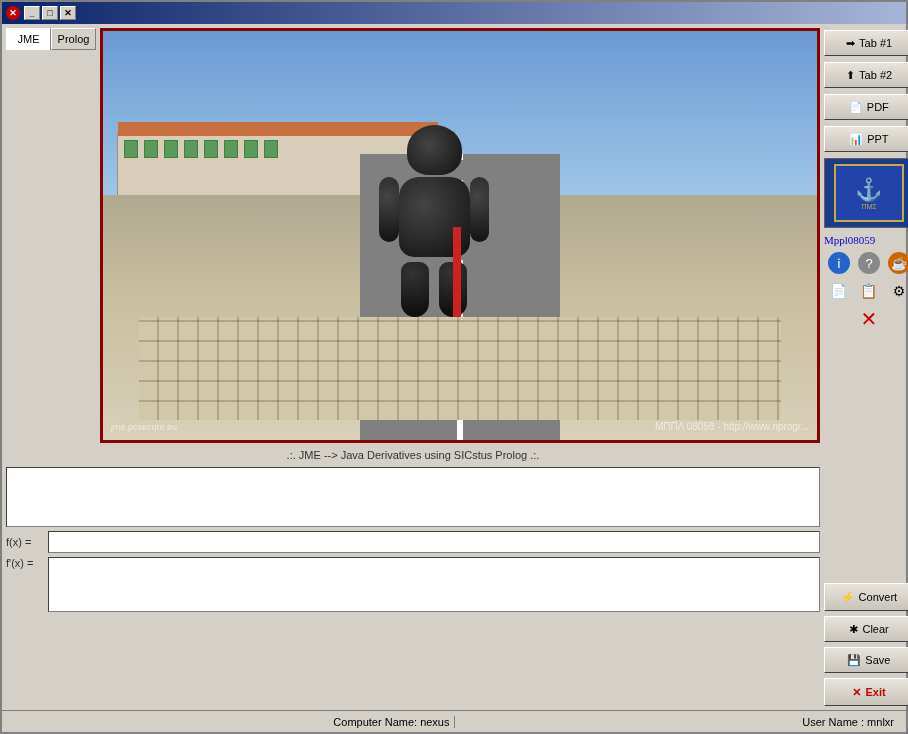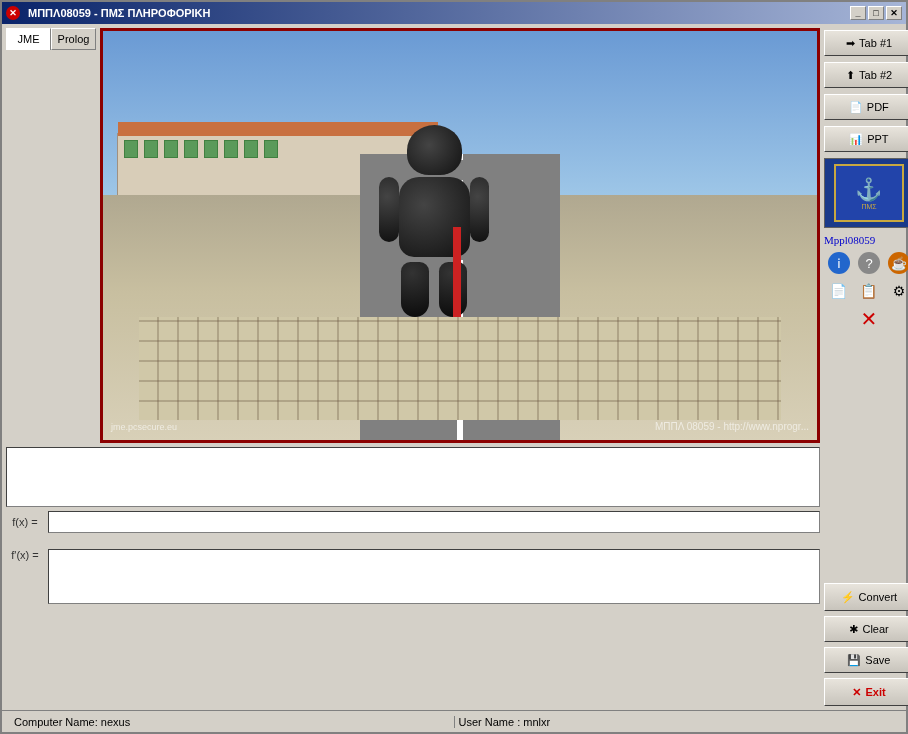--- a/index.html
+++ b/index.html
@@ -291,21 +291,20 @@
     .fx-row {
       display: flex;
       align-items: center;
       gap: 4px;
     }
     .fx-label {
       font-size: 11px;
       color: #333;
       white-space: nowrap;
       min-width: 38px;
-      text-align: center;
     }
     .fx-input {
       flex: 1;
       background: white;
       border: 1px solid #808080;
       border-top-color: #404040;
       border-left-color: #404040;
       height: 22px;
       padding: 2px 4px;
       font-size: 11px;
@@ -320,31 +319,31 @@
       width: 100%;
       padding: 2px 4px;
       font-size: 11px;
       font-family: inherit;
       resize: none;
     }
     .fpx-row {
       display: flex;
       align-items: flex-start;
       gap: 4px;
-      margin-top: 12px;
     }
     .status-bar {
       height: 22px;
       background: #d4d0c8;
       border-top: 1px solid #808080;
       display: flex;
       align-items: center;
       padding: 0 8px;
       gap: 0;
       font-size: 11px;
+      text-align: right;
     }
     .status-section {
       flex: 1;
       padding: 0 4px;
       border-right: 1px solid #808080;
     }
     .status-section:last-child { border-right: none; }
     
     .rp-btn {
       width: 90px;
@@ -496,21 +495,20 @@
       margin-right: 4px;
     }
   </style>
 </head>
 <body>
 
 <div class="window">
 
   <div class="title-bar">
     <span class="title-icon">✕</span>
-    <span class="title-bar-text">ΜΠΠΛ08059 - ΠΜΣ ΠΛΗΡΟΦΟΡΙΚΗ</span>
     <div class="title-bar-buttons">
       <div class="title-btn">_</div>
       <div class="title-btn">□</div>
       <div class="title-btn close">✕</div>
     </div>
   </div>
 
 
   <div class="main-content">
 
@@ -563,20 +561,21 @@
             </div>
 
             <div class="red-bar"></div>
 
             <div class="viewer-watermark-left">jme.pcsecure.eu</div>
             <div class="viewer-watermark-right">ΜΠΠΛ 08059 - http://www.nprogr...</div>
           </div>
         </div>
       </div>
 
+      <div class="status-text">.:. JME --&gt; Java Derivatives using SICstus Prolog .:.</div>
 
       <textarea class="input-area" style=""></textarea>
 
       <div class="fx-row">
         <span class="fx-label">f(x) =</span>
         <input class="fx-input" type="text" style="">
       </div>
 
       <div class="fpx-row">
         <span class="fx-label">f'(x) =</span>

